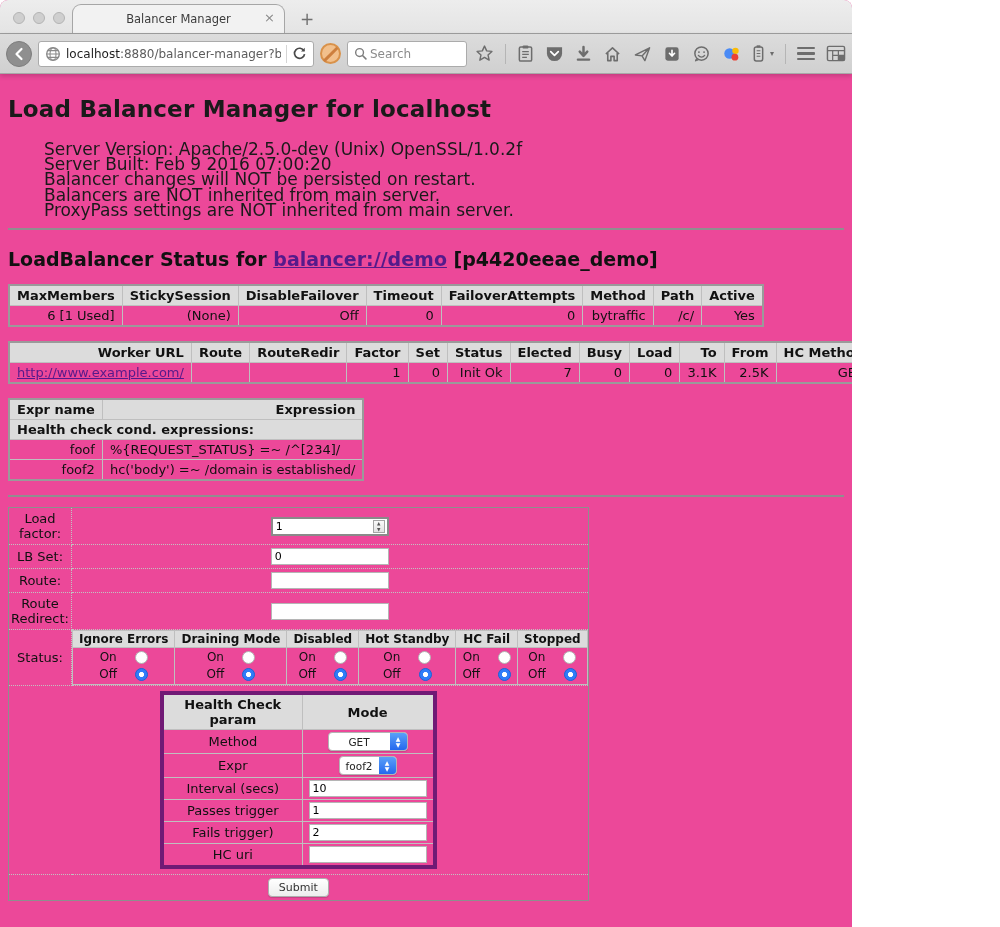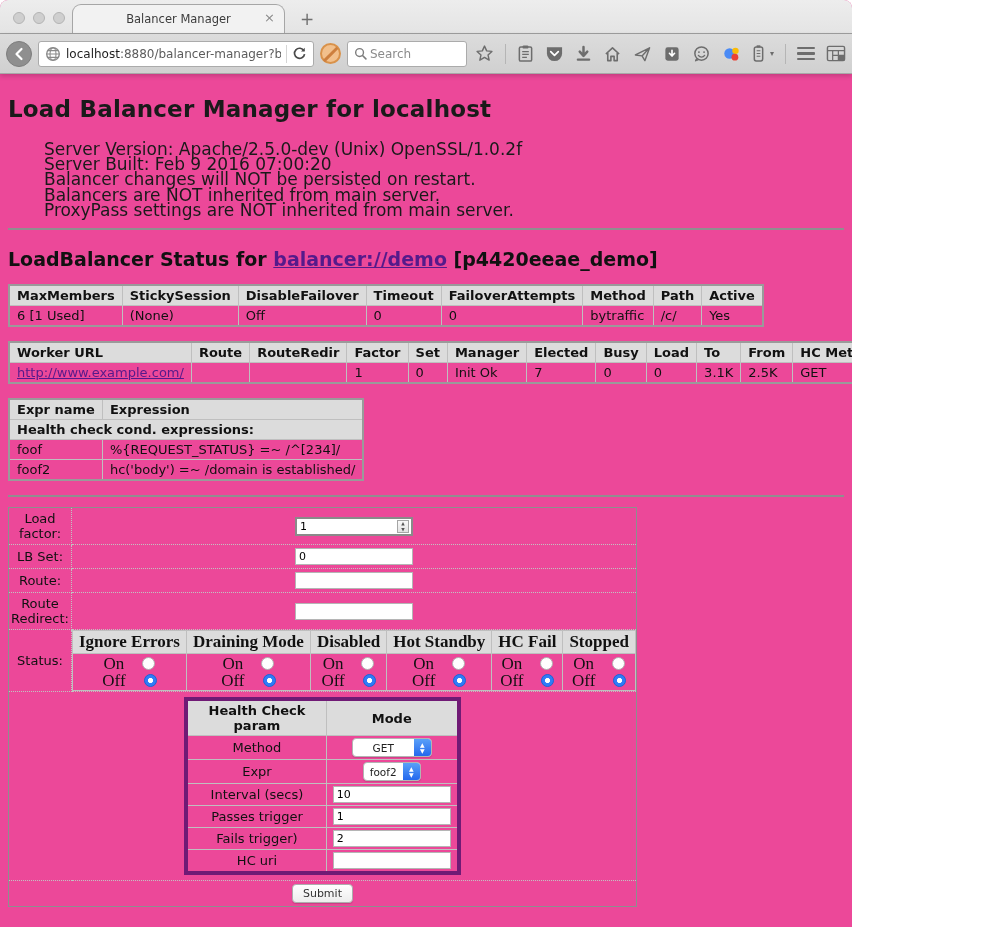--- a/index.html
+++ b/index.html
@@ -46,36 +46,36 @@
 
   
   .content { padding:14px 8px 0 8px; color:#111; }
   h1 { font-size:23px; font-weight:bold; letter-spacing:.2px; margin:8px 0 20px 0; color:#1a1a1a; }
   .info div { font-size:17px; line-height:15.2px; color:#1a1a1a;margin-left:36px; }
   hr { border:none; border-top:2px solid #8f8f8f; margin:10px 0; }
   h3.sect { font-size:19px; font-weight:bold; margin:18px 0 14px 0; }
   h3.sect a { color:#551a8b; }
 
   table.data { border-collapse:collapse; border:2px solid #9a9a9a; font-size:13px; margin:4px 0 14px 0; }
-  table.data th, table.data td { border:1px solid #bfbfbf; padding:2px 7px; text-align:left; white-space:nowrap; }
+  table.data th, table.data td { border:1px solid #bfbfbf; padding:2px 7px; text-align:right; white-space:nowrap; }
   table.data th { background:#dcdcdc; font-weight:bold; }
   table.data a { color:#551a8b; }
   .hc-expr td:last-child { text-align:left; }
   .hc-expr .ttl { background:#dcdcdc; font-weight:bold; }
 
   
   table.formtbl { border-collapse:collapse; border:1px solid #8e8e8e; width:570px; font-size:13px; margin:6px 0 8px 0; }
   table.formtbl > tbody > tr > td { border:1px dotted #c2c2c2; padding:3px 2px; text-align:center; vertical-align:middle; }
   td.flabel { width:100px; }
   .tinput { width:118px; height:17px; border:1px solid #b5b5b5; background:#fff; font-size:11px; font-family:"DejaVu Sans",sans-serif; padding:0 3px; }
   .numwrap { position:relative; display:inline-block; }
   .numwrap .tinput { border:2px solid #8a8a8a; height:19px; }
   .spinner { position:absolute; right:4px; top:3px; width:12px; height:13px; background:linear-gradient(#fafafa,#e2e2e2); border:1px solid #a5a5a5; font-size:4.5px; color:#555; line-height:6px; text-align:center; }
 
-  table.statustbl { border-collapse:collapse; border:1px solid #8e8e8e; width:100%; font-size:17px;font-family:Liberation Serif, serif; }
+  table.statustbl { border-collapse:collapse; border:1px solid #8e8e8e; width:100%; font-size:12px; }
   table.statustbl th, table.statustbl td { border:1px solid #bfbfbf; padding:1px 6px; text-align:center; white-space:nowrap; }
   table.statustbl th { background:#dcdcdc; }
   .radioline { display:flex; align-items:center; justify-content:center; gap:18px; line-height:17px; }
   .radio { width:13px; height:13px; border-radius:50%; background:#fff; border:1px solid #b2b2b2; display:inline-block; }
   .radio.checked { border:1px solid #1b63d6; background:radial-gradient(circle at 50% 50%, #ffffff 0 2.2px, #2f7cf8 2.9px 100%); }
 
   table.hctbl { border-collapse:collapse; border:4px solid #701a75; margin:2px auto; font-size:13px; }
   table.hctbl th, table.hctbl td { border:1px solid #bfbfbf; padding:2px 6px; text-align:center; }
   table.hctbl th { background:#dcdcdc; }
   table.hctbl td.pcol { width:140px; }
@@ -258,21 +258,21 @@
     </table>
 
     <table class="data">
       <tbody>
         <tr>
             <th>Worker URL</th>
             <th>Route</th>
             <th>RouteRedir</th>
             <th>Factor</th>
             <th>Set</th>
-            <th>Manager</th>
+            <th>Status</th>
             <th>Elected</th>
             <th>Busy</th>
             <th>Load</th>
             <th>To</th>
             <th>From</th>
             <th>HC Method</th>
             <th>HC Interval</th>
             <th>Passes</th>
           </tr>
         <tr>

